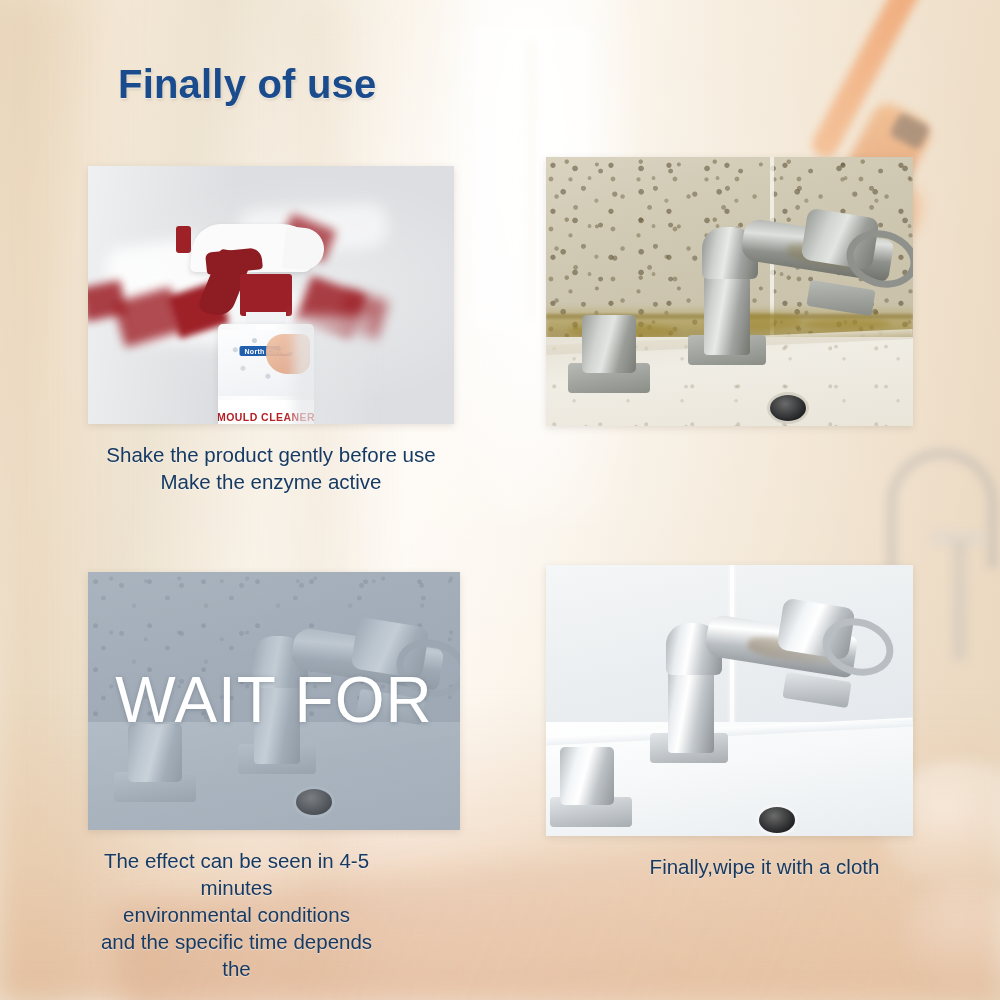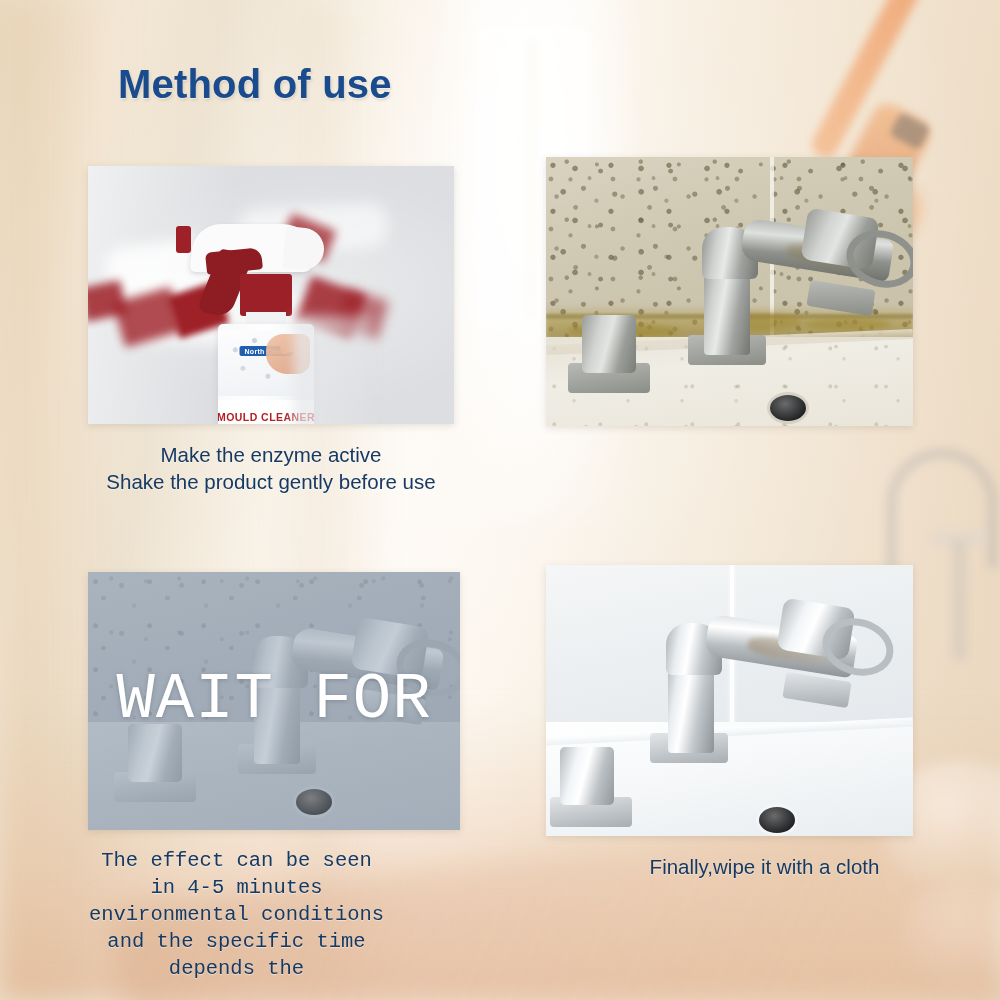--- a/index.html
+++ b/index.html
@@ -266,21 +266,21 @@
     position:absolute; left:206px; top:150px; width:78px; height:120px;
     background:linear-gradient(95deg, rgba(230,232,234,.85), rgba(222,224,227,.35));
     filter:blur(6px);
   }
 
   
   .s2 { left:546px; top:157px; width:367px; }
   .s2 .photo { width:367px; height:269px; }
 
   
-  .s3 { left:88px; top:572px; width:297px;font-family:Liberation Mono, monospace; }
+  .s3 { left:88px; top:572px; width:297px; }
   .s3 .photo { width:372px; height:258px; }
   .wait-text {
     position:absolute; left:0; right:0; top:50%;
     transform:translateY(-52%);
     text-align:center;
     font-size:64px; font-weight:300; color:#ffffff;
     letter-spacing:1px; line-height:1;
     text-shadow:0 1px 4px rgba(70,80,92,.35);
   }
   .s3 .photo::after {
@@ -527,21 +527,21 @@
   <div class="bg-tool-handle"></div>
   <div class="bg-faucet-arc"></div>
   <div class="bg-faucet-knob"></div>
   <div class="bg-faucet-stem"></div>
   <div class="bg-basin"></div>
   <div class="bg-basin2"></div>
   <div class="bg-floor"></div>
   <div class="bg-floor-diag"></div>
   <div class="bg-haze"></div>
 
-  <div class="title">Method of use</div>
+  <div class="title">Finally of use</div>
 
   <div class="step s1">
     <div class="photo">
       <div class="p1-sheen"></div>
 
       <div class="p1-streak a"></div>
       <div class="p1-streak b"></div>
       <div class="p1-streak c"></div>
 
       <div class="p1-red r2"></div>
@@ -566,22 +566,22 @@
           <div class="p1-hand"></div>
         </div>
         <div class="p1-label-bot">
           <span class="p1-mould">MOULD CLEANER</span>
         </div>
       </div>
       <div class="p1-blurcover"></div>
     </div>
 
     <div class="caption">
+      <div>Shake the product gently before use</div>
       <div>Make the enzyme active</div>
-      <div>Shake the product gently before use</div>
     </div>
   </div>
 
   <div class="step s2">
     <div class="photo">
       <div class="scene">
         <div class="wall-dirty"></div>
         <div class="wall-seam"></div>
         <div class="grout-line"></div>
         <div class="mildew-band"></div>

